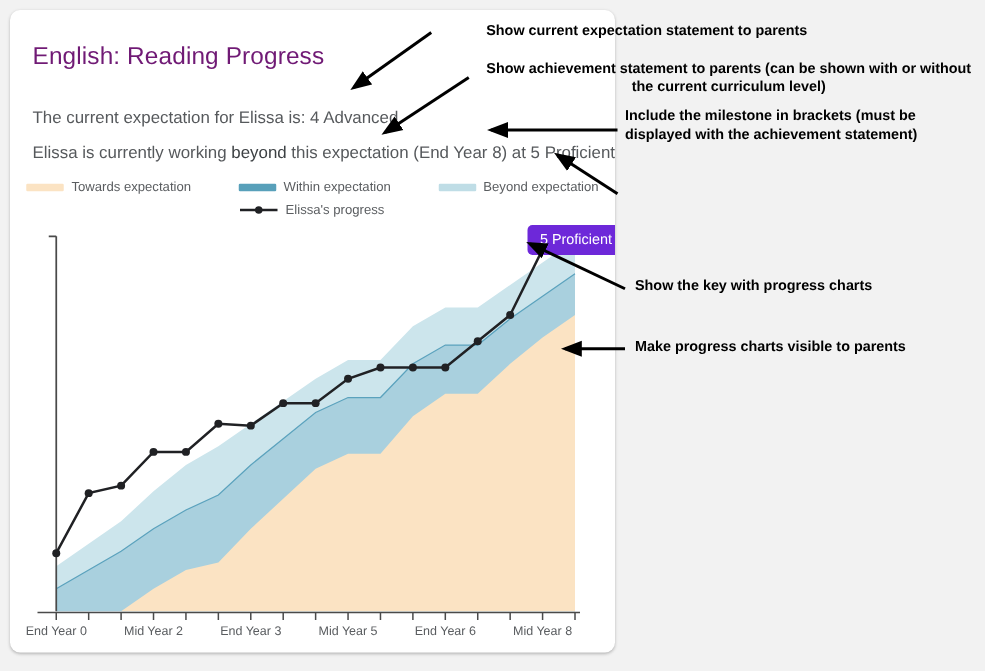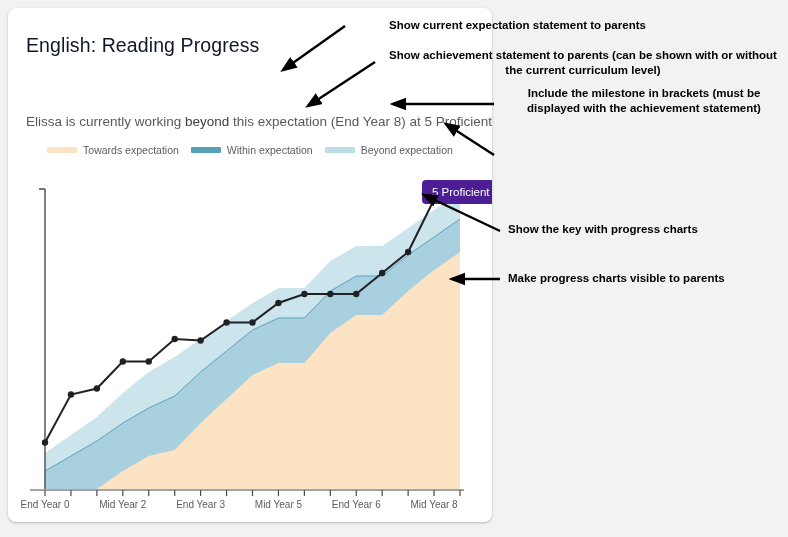--- a/index.html
+++ b/index.html
@@ -26,21 +26,21 @@
     border-radius: 8px;
     box-shadow: 0 1px 3px rgba(0,0,0,0.16), 0 1px 2px rgba(0,0,0,0.10);
     overflow: hidden;
   }
 
   #card-title {
     position: absolute;
     left: 18px;
     top: 26px;
     font-size: 19.5px;
-    color: #0f172a;
+    color: #701a75;
     letter-spacing: 0.1px;
     white-space: nowrap;
   }
 
   .statement {
     position: absolute;
     left: 18px;
     font-size: 13.5px;
     color: #56595c;
     white-space: nowrap;
@@ -53,21 +53,21 @@
   #chart-legend {
     position: absolute;
     left: 0;
     top: 134px;
     width: 484px;
   }
   .legend-row {
     display: flex;
     justify-content: center;
     align-items: center;
-    gap: 12px;
+    gap: 38px;
     height: 15px;
   }
   .legend-item {
     display: flex;
     align-items: center;
     gap: 6px;
   }
   .legend-swatch {
     width: 30px;
     height: 6px;
@@ -104,21 +104,21 @@
     top: 0;
     width: 484px;
     height: 514px;
   }
 
   
   #chart-tooltip {
     position: absolute;
     left: 414px;
     top: 172px;
-    background: #4c1d95;
+    background: #6d28d9;
     color: #ffffff;
     font-size: 11.5px;
     padding: 6px 10px;
     border-radius: 4px;
     white-space: nowrap;
   }
 
   
   #annotation-layer {
     position: absolute;
@@ -128,50 +128,60 @@
   }
   .annotation {
     position: absolute;
     font-size: 11.5px;
     font-weight: bold;
     color: #000000;
     line-height: 1.32;
   }
   #annotation-expectation { left: 352px; top: 18px; width: 330px; margin-left: 37px; }
   #annotation-achievement { left: 382px; top: 48px; width: 402px; text-align: center; }
-  #annotation-milestone   { left: 500px; top: 86px; width: 288px; text-align: center; }
+  #annotation-milestone   { left: 500px; top: 86px; width: 288px; }
   #annotation-curriculum  { left: 500px; top: 134px; width: 280px; }
   #annotation-key         { left: 508px; top: 222px; width: 270px; }
   #annotation-visible     { left: 508px; top: 271px; width: 270px; }
 </style>
 </head>
 <body>
 
 <div id="progress-card">
 
   <div id="card-title">English: Reading Progress</div>
 
+  <div class="statement" id="expectation-statement">The current expectation for Elissa is: 4 Advanced.</div>
 
   <div class="statement" id="achievement-statement">
     <span>Elissa is currently working </span><b>beyond</b><span> this expectation (End Year 8) at 5 Proficient.</span>
   </div>
 
   <div id="chart-legend">
     <div class="legend-row">
       <div class="legend-item">
         <span class="legend-swatch" style="background:#fbe3c3"></span>
         <span class="legend-label">Towards expectation</span>
       </div>
       <div class="legend-item">
         <span class="legend-swatch" style="background:#58a0ba"></span>
         <span class="legend-label">Within expectation</span>
       </div>
       <div class="legend-item">
         <span class="legend-swatch" style="background:#bfdde6"></span>
         <span class="legend-label">Beyond expectation</span>
+      </div>
+    </div>
+    <div class="legend-row" style="margin-top:3px;">
+      <div class="legend-item">
+        <span class="legend-line-swatch">
+          <span class="bar"></span>
+            <span class="dot"></span>
+        </span>
+        <span class="legend-label">Elissa's progress</span>
       </div>
     </div>
   </div>
 
   <svg id="progress-chart" viewBox="0 0 484 514" width="484" height="514">
     <g id="chart-bands">
         <path d="M 37 481 L 37.00 445.00 L 62.94 427.00 L 88.88 409.00 L 114.81 385.00 L 140.75 364.00 L 166.69 349.00 L 192.63 331.00 L 218.56 313.00 L 244.50 295.00 L 270.44 280.00 L 296.38 280.00 L 322.31 253.00 L 348.25 238.00 L 374.19 238.00 L 400.13 220.00 L 426.06 202.00 L 452.00 184.00 L 452 481 Z" fill="#cce5ec"></path>
         <path d="M 37 481 L 37.00 463.00 L 62.94 448.00 L 88.88 433.00 L 114.81 415.00 L 140.75 400.00 L 166.69 388.00 L 192.63 364.00 L 218.56 343.00 L 244.50 322.00 L 270.44 310.00 L 296.38 310.00 L 322.31 283.00 L 348.25 268.00 L 374.19 268.00 L 400.13 247.00 L 426.06 229.00 L 452.00 211.00 L 452 481 Z" fill="#a9d0de"></path>
         <path d="M 37 481 L 37.00 481.00 L 62.94 481.00 L 88.88 481.00 L 114.81 463.00 L 140.75 448.00 L 166.69 442.00 L 192.63 415.00 L 218.56 391.00 L 244.50 367.00 L 270.44 355.00 L 296.38 355.00 L 322.31 325.00 L 348.25 307.00 L 374.19 307.00 L 400.13 283.00 L 426.06 262.00 L 452.00 244.00 L 452 481 Z" fill="#fbe3c3"></path>
         <path d="M 37.00 463.00 62.94 448.00 88.88 433.00 114.81 415.00 140.75 400.00 166.69 388.00 192.63 364.00 218.56 343.00 244.50 322.00 270.44 310.00 296.38 310.00 322.31 283.00 348.25 268.00 374.19 268.00 400.13 247.00 426.06 229.00 452.00 211.00" fill="none" stroke="#5ba2bd" stroke-width="1"></path>

